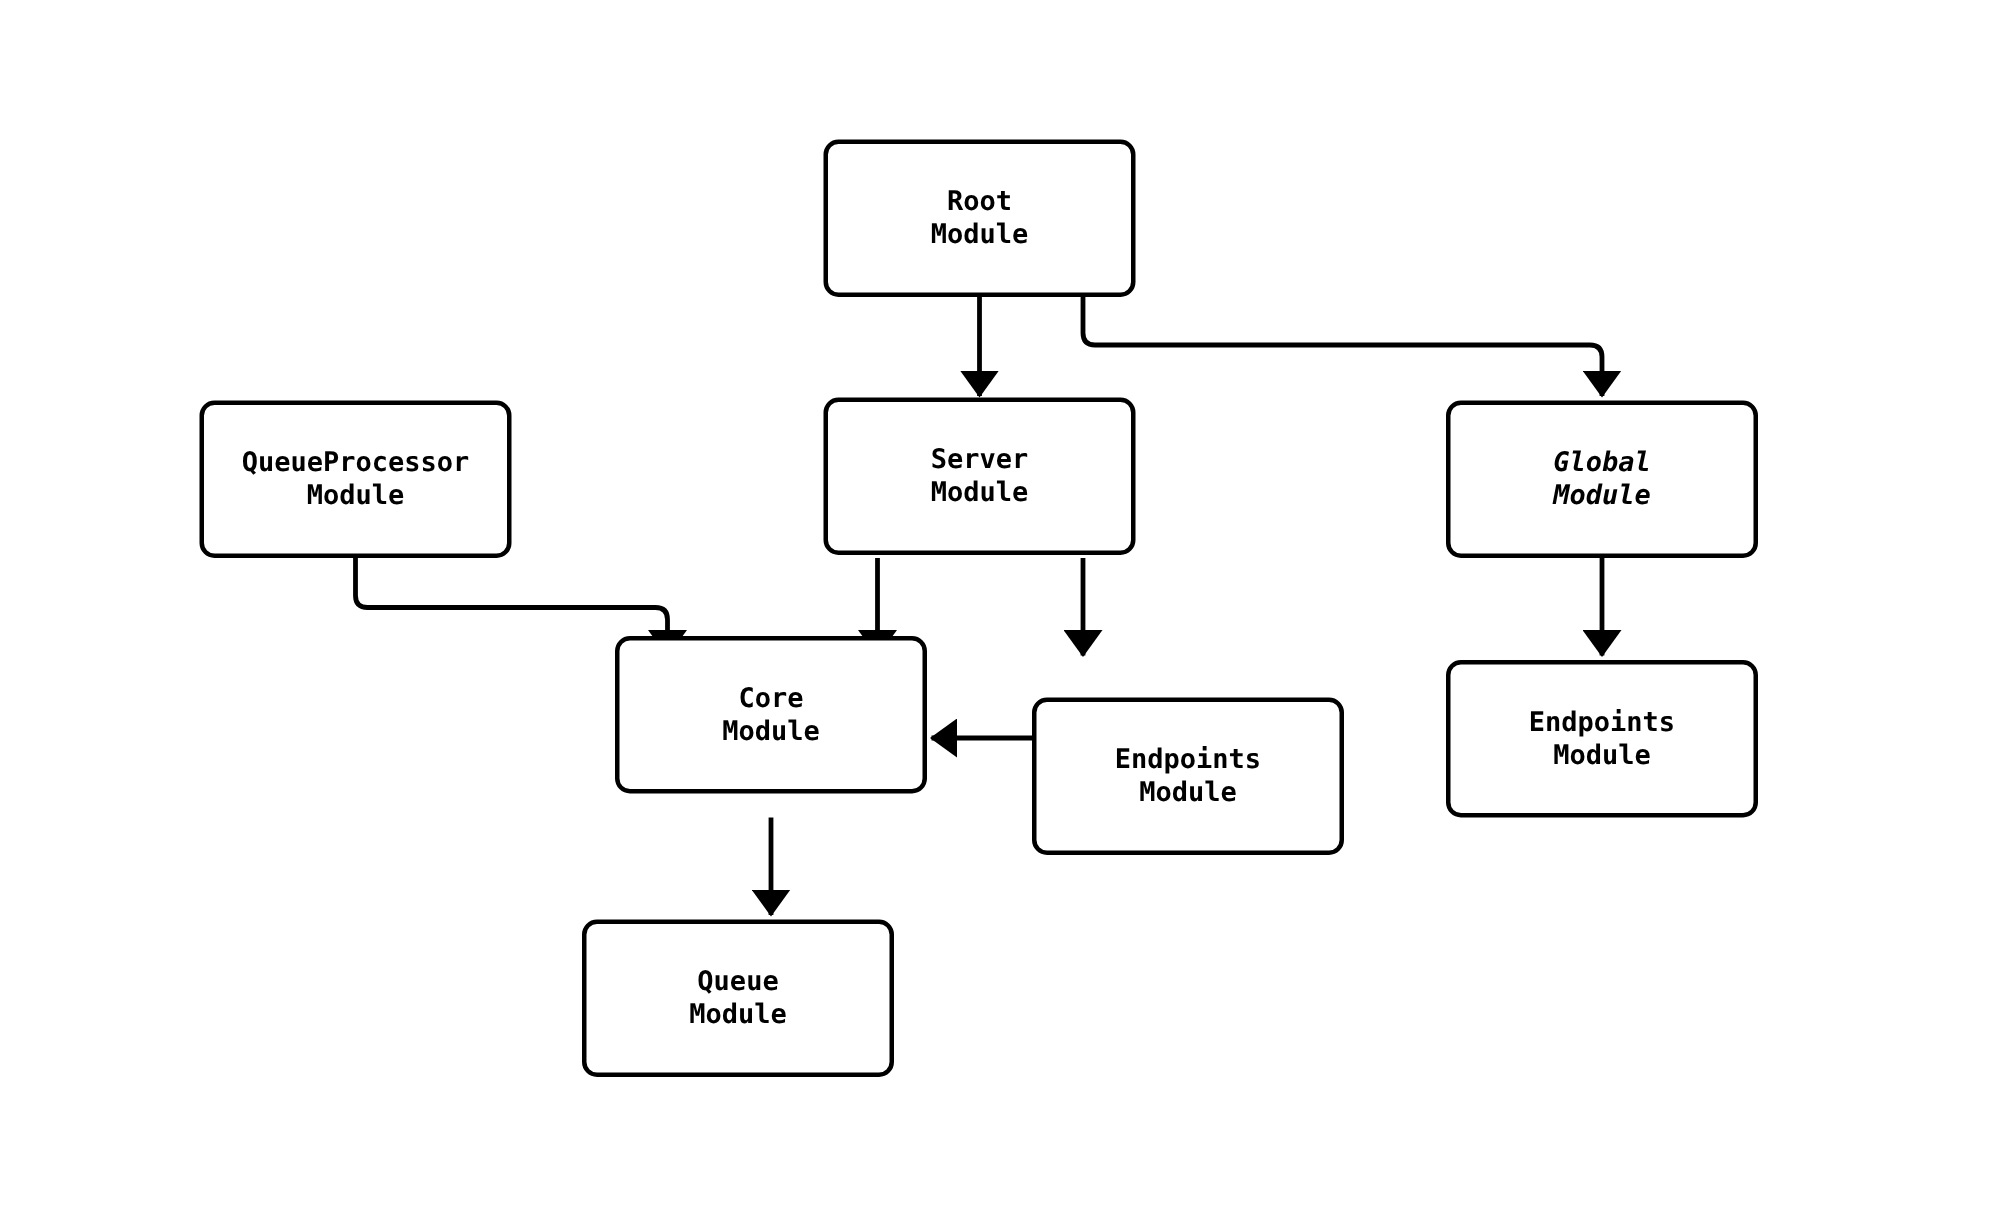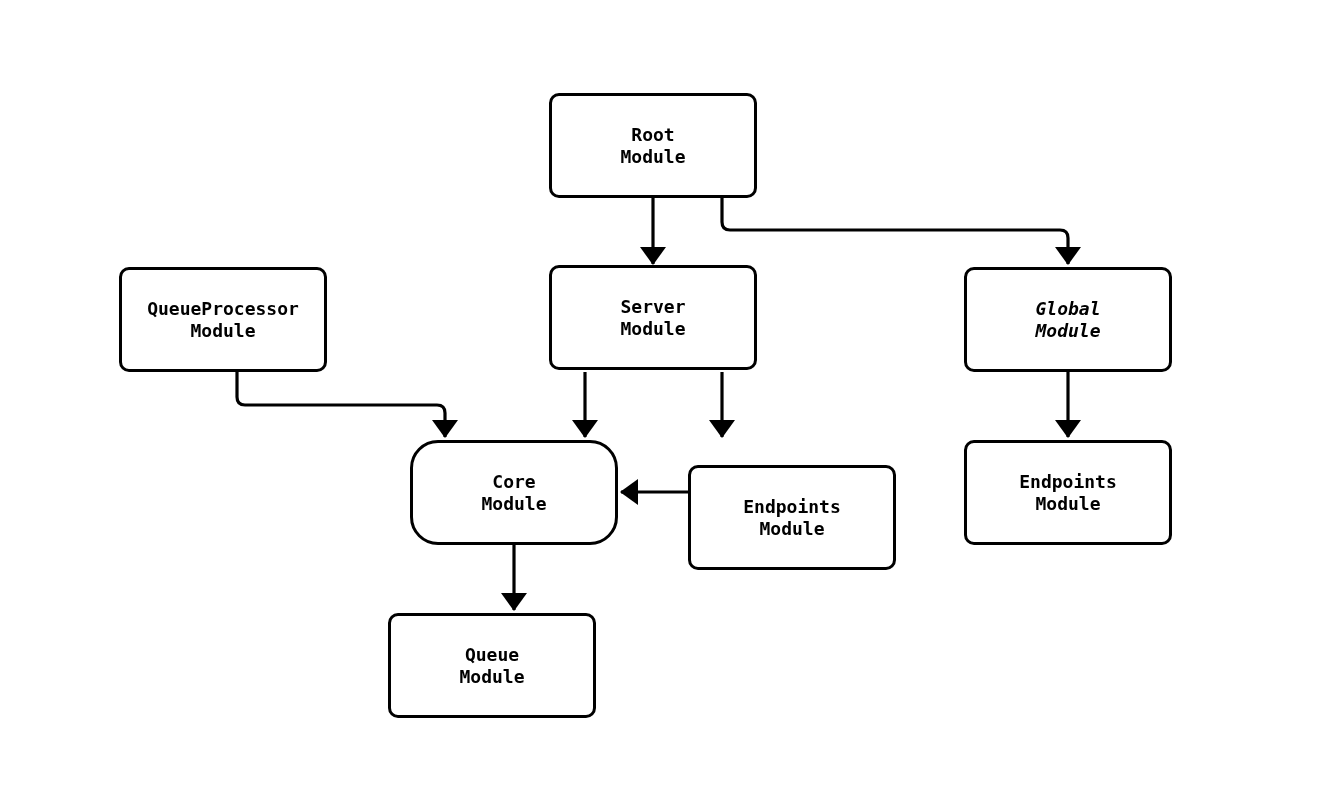--- a/index.html
+++ b/index.html
@@ -72,36 +72,36 @@
     <path class="edge" d="M688,492 L621,492" marker-end="url(#arrow)"></path>
     <path class="edge" d="M1068,372 L1068,437" marker-end="url(#arrow)"></path>
     <path class="edge" d="M514,545 L514,610" marker-end="url(#arrow)"></path>
   </svg>
 
   <div class="node" style="left:549px; top:93px;">
     <span>Root</span>
     <span>Module</span>
   </div>
 
-  <div class="node" style="left:119px; top:267px;">
+  <div class="node" style="left:133px; top:267px;">
     <span>QueueProcessor</span>
     <span>Module</span>
   </div>
 
   <div class="node" style="left:549px; top:265px;">
     <span>Server</span>
     <span>Module</span>
   </div>
 
   <div class="node" style="left:964px; top:267px;font-style:italic;">
     <span>Global</span>
     <span>Module</span>
   </div>
 
-  <div class="node" style="left:410px; top:440px;border-radius:28px;">
+  <div class="node" style="left:410px; top:424px;">
     <span>Core</span>
     <span>Module</span>
   </div>
 
   <div class="node" style="left:688px; top:465px;">
     <span>Endpoints</span>
     <span>Module</span>
   </div>
 
   <div class="node" style="left:964px; top:440px;">

